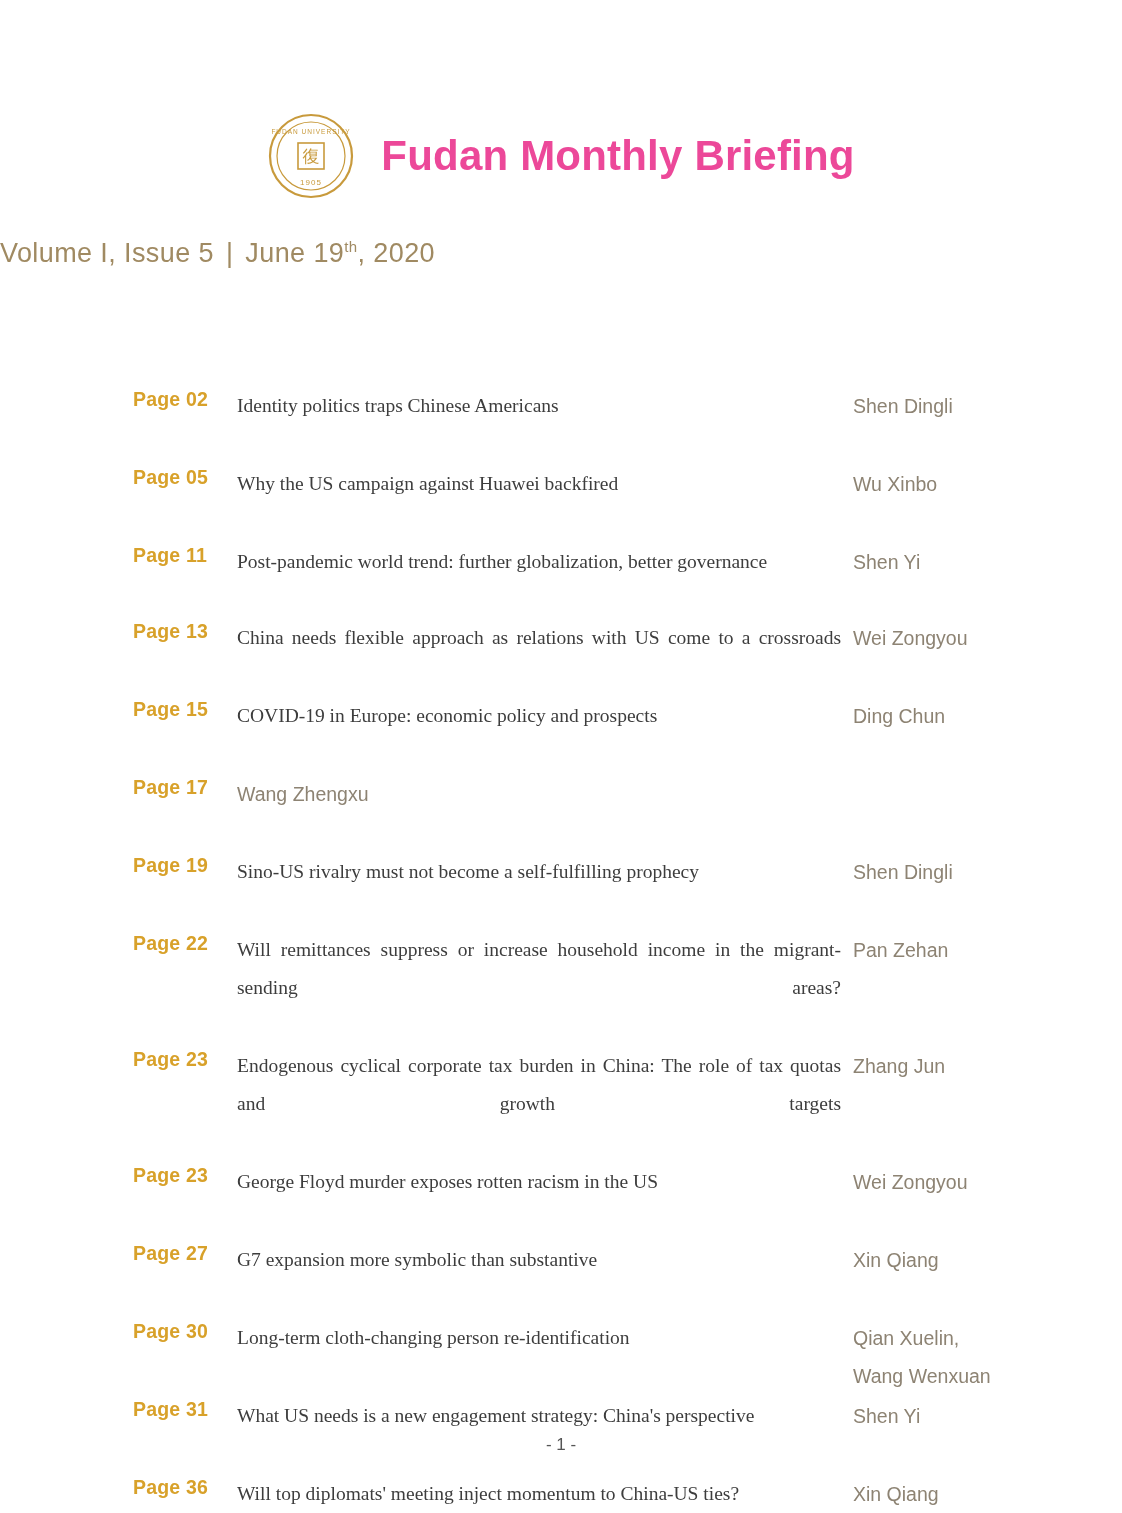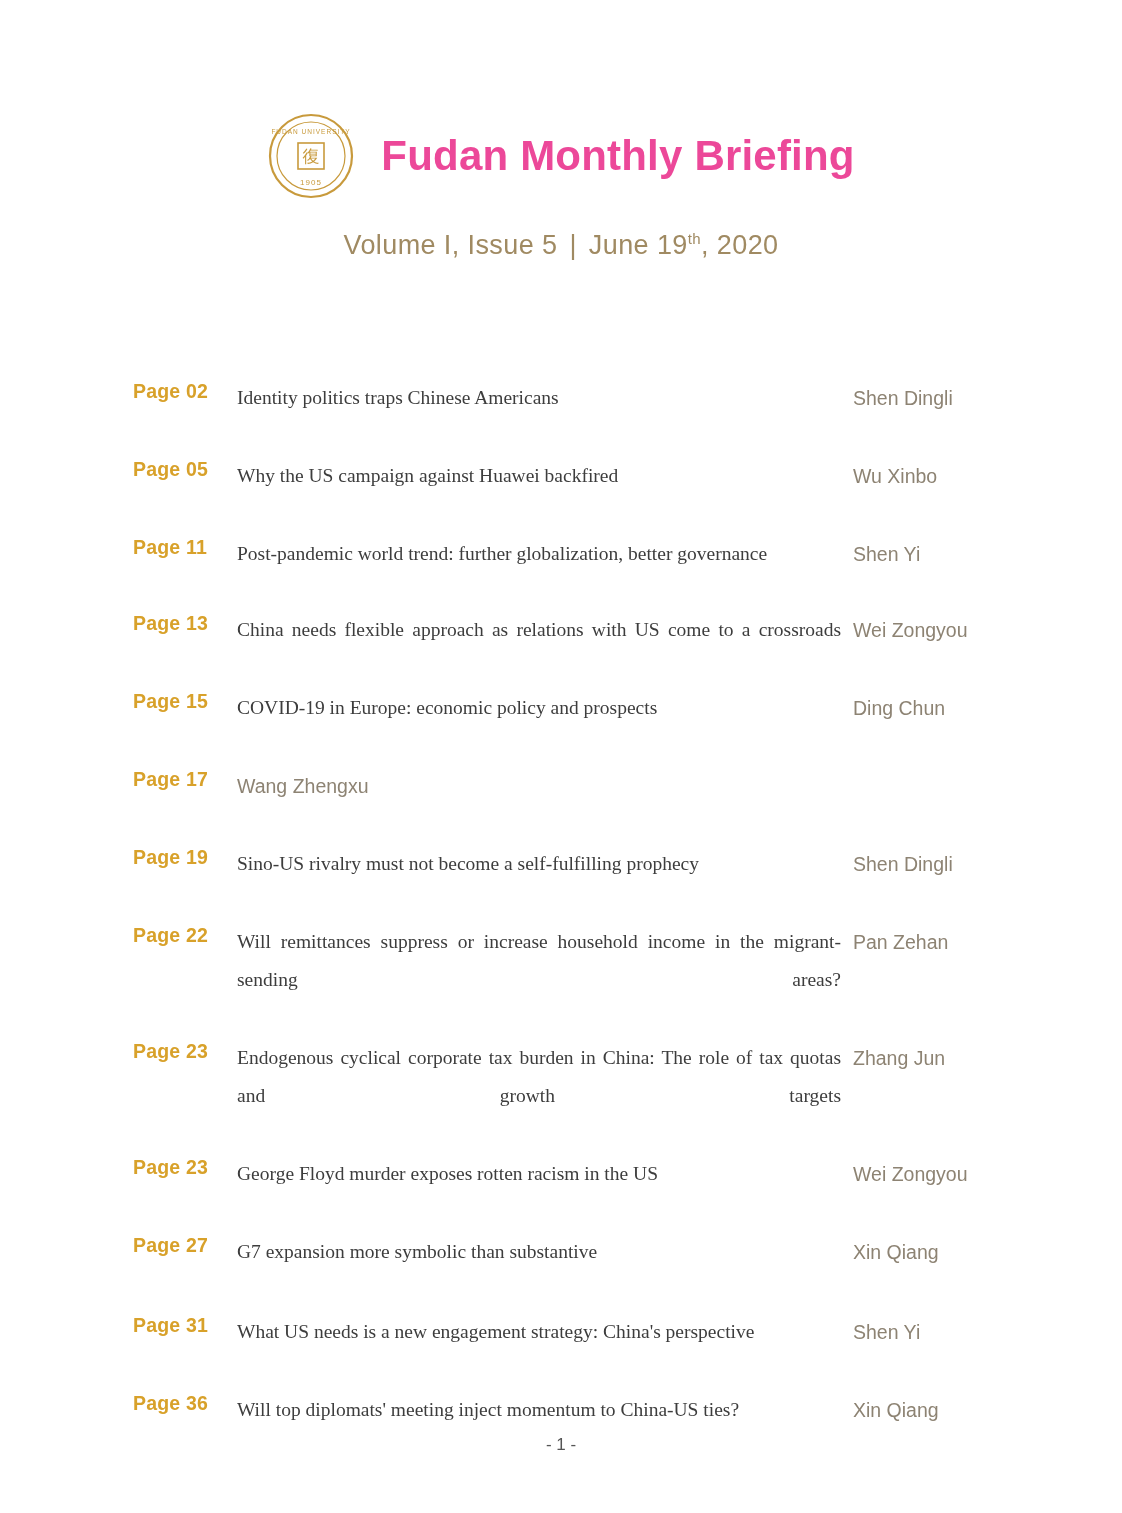--- a/index.html
+++ b/index.html
@@ -40,22 +40,21 @@
   .seal svg { display: block; }
   .title {
     font-size: 42px;
     font-weight: bold;
     color: #ec4899;
     letter-spacing: 0.2px;
     line-height: 1;
     white-space: nowrap;
   }
   .subtitle {
-    text-align: center;
-    margin-top: 30px;
+    margin-top: 38px;
     font-size: 27px;
     color: #a08a62;
     letter-spacing: 0.4px;
   }
   .subtitle .sep {
     padding: 0 12px;
     color: #a08a62;
   }
   .subtitle sup {
     font-size: 15px;
@@ -202,20 +201,26 @@
         <div class="titlecol"><span>George Floyd murder exposes rotten racism in the US</span></div>
         <div class="authorcol">Wei Zongyou</div>
       </div>
       <div style="height: 40px;"></div>
       <div class="toc-row">
         <div class="pagecol">Page 27</div>
         <div class="titlecol"><span>G7 expansion more symbolic than substantive</span></div>
         <div class="authorcol">Xin Qiang</div>
       </div>
       <div style="height: 40px;"></div>
+      <div class="toc-row">
+        <div class="pagecol">Page 30</div>
+        <div class="titlecol"><span>Long-term cloth-changing person re-identification</span></div>
+        <div class="authorcol">Qian Xuelin,
+Wang Wenxuan</div>
+      </div>
       <div style="height: 2px;"></div>
       <div class="toc-row">
         <div class="pagecol">Page 31</div>
         <div class="titlecol"><span>What US needs is a new engagement strategy: China's perspective</span></div>
         <div class="authorcol">Shen Yi</div>
       </div>
       <div style="height: 40px;"></div>
       <div class="toc-row">
         <div class="pagecol">Page 36</div>
         <div class="titlecol"><span>Will top diplomats' meeting inject momentum to China-US ties?</span></div>

